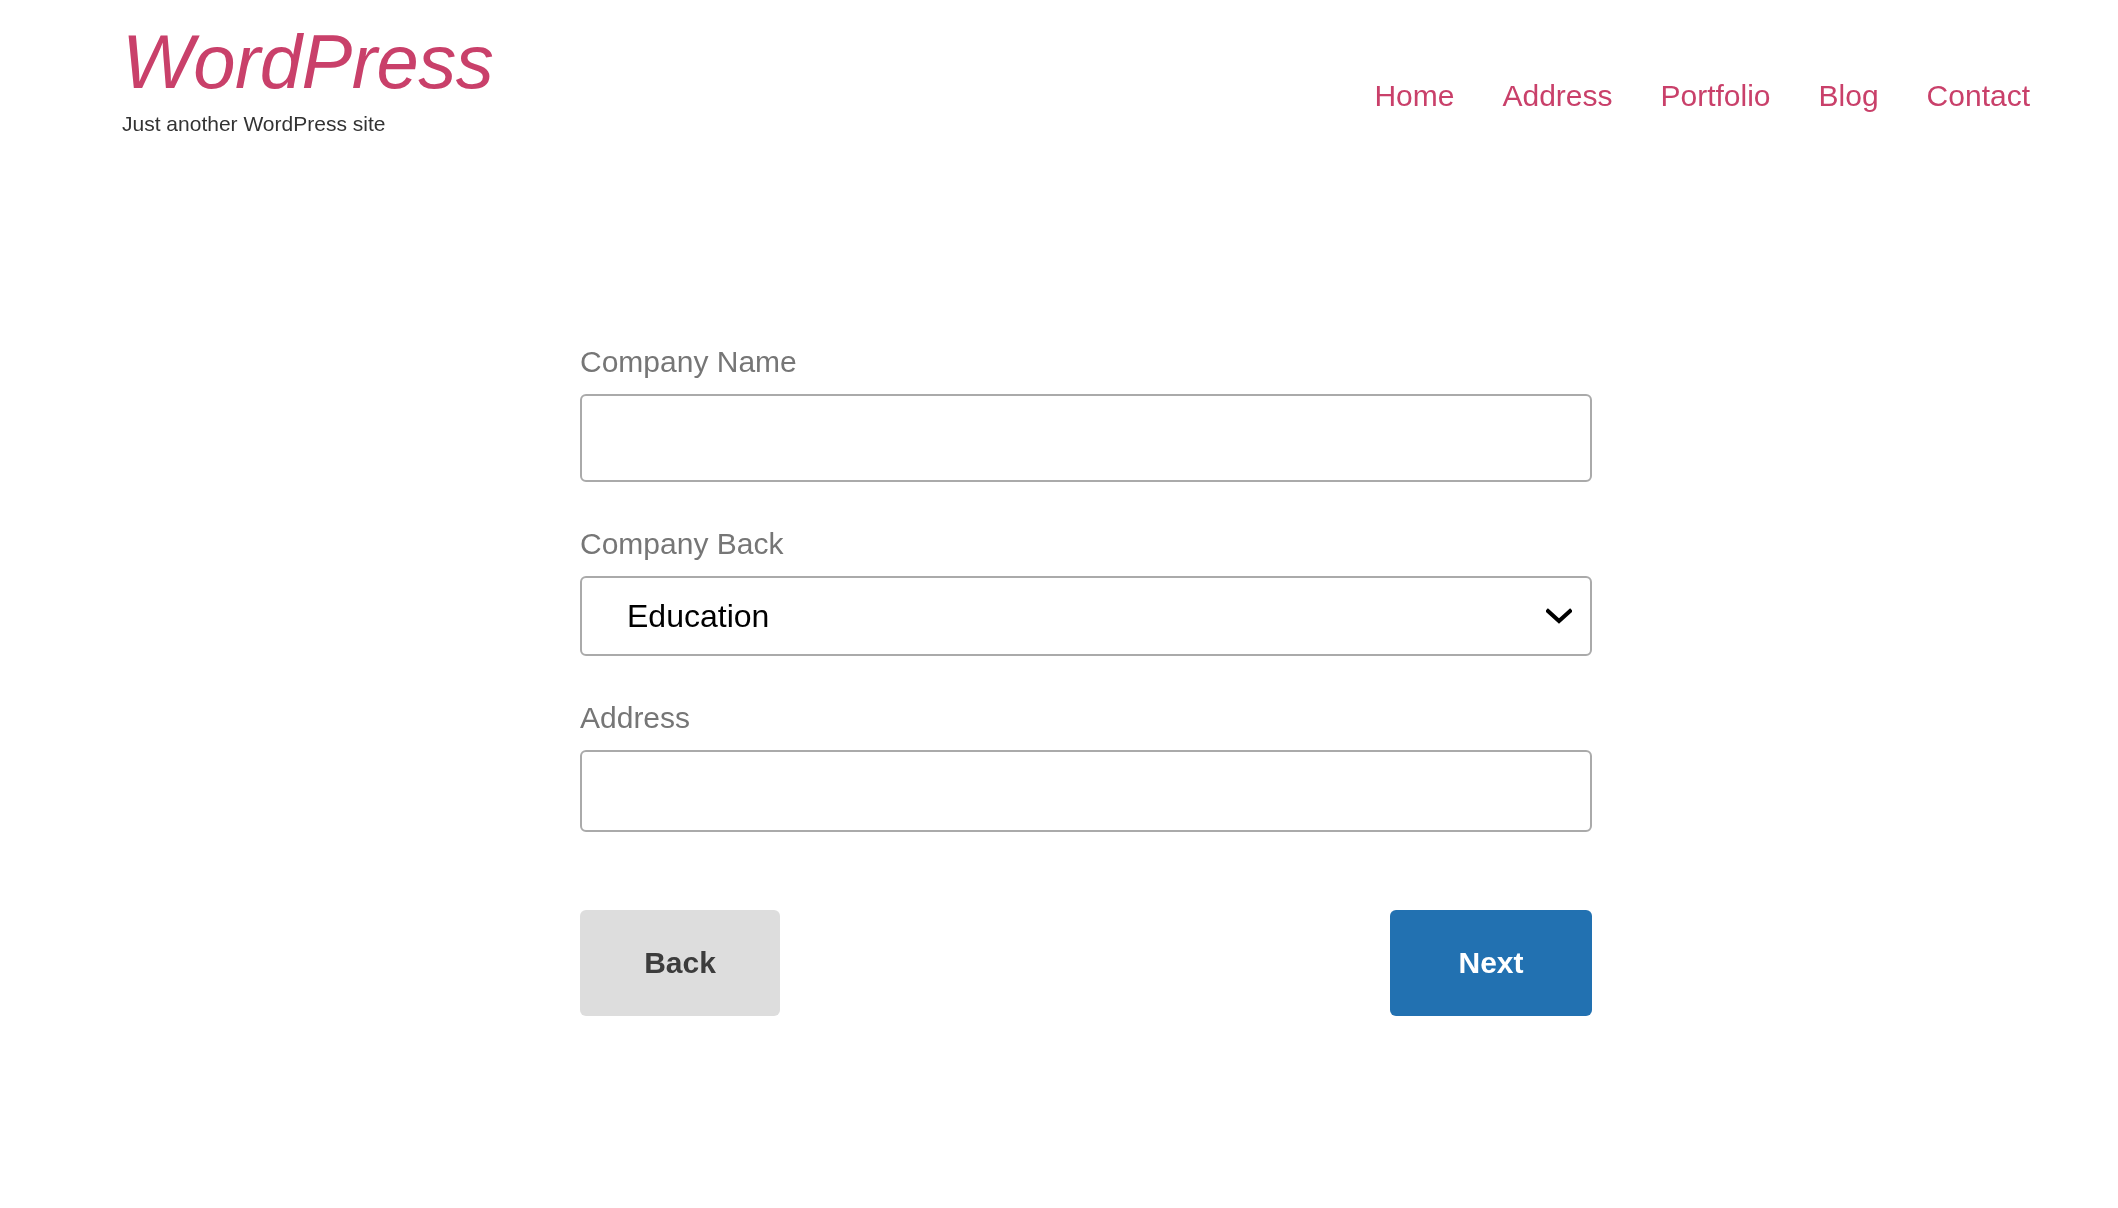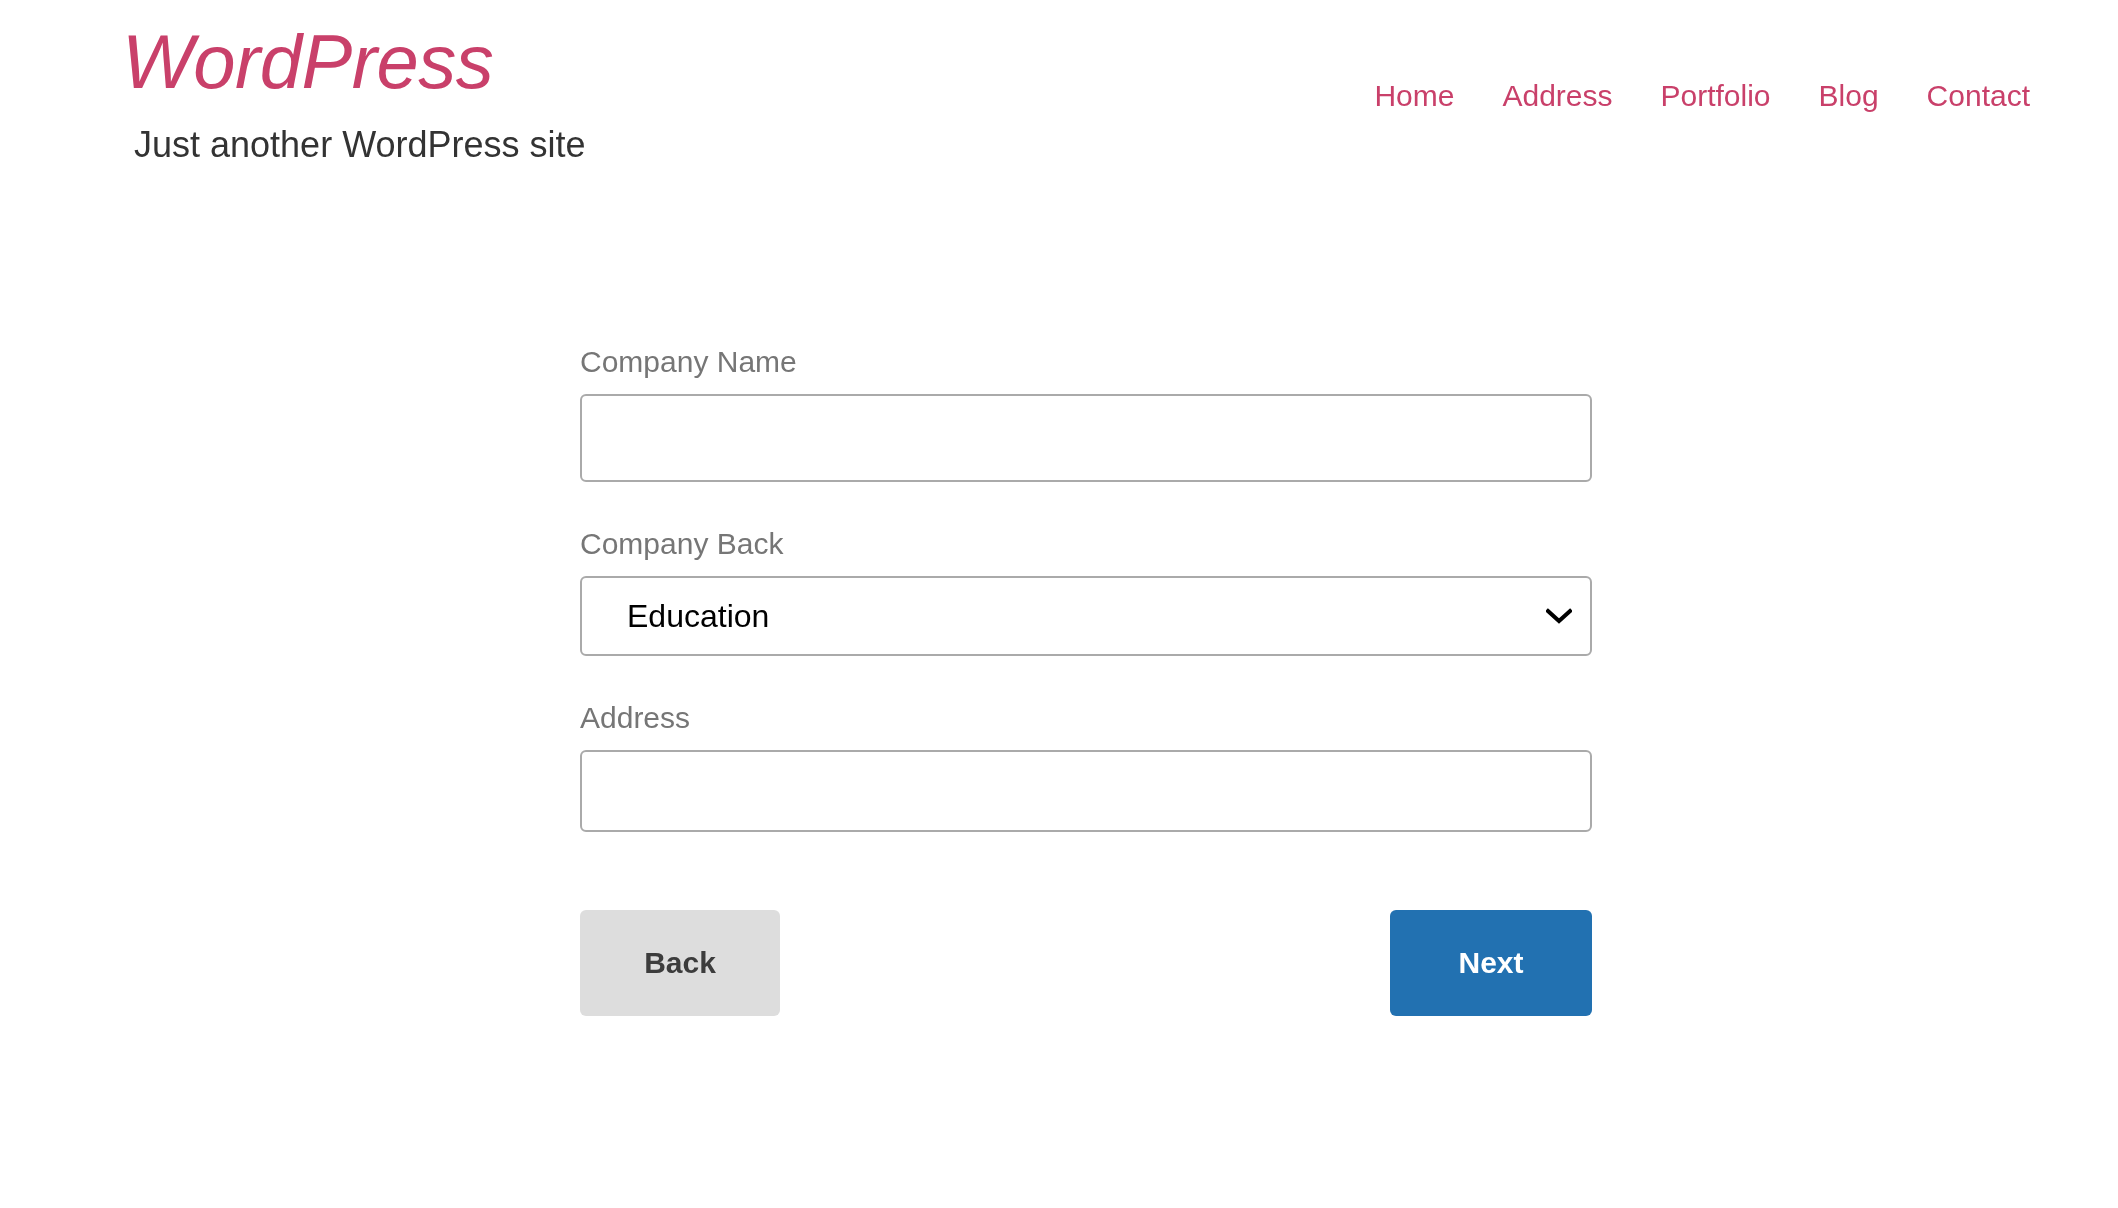--- a/index.html
+++ b/index.html
@@ -35,23 +35,23 @@
     margin: 0;
     font-size: 76px;
     font-weight: 400;
     line-height: 1.04;
     letter-spacing: -0.5px;
     color: #c9406a;
     white-space: nowrap;
     font-style: italic;
   }
   .site-tagline {
-    margin: 12px;
+    margin: 0;
     padding-top: 10px;
-    font-size: 36px;
+    font-size: 21px;
     font-weight: 400;
     line-height: 1.2;
     color: #333333;
     white-space: nowrap;
   }
 
   .main-nav {
     position: absolute;
     right: 88px;
     top: 79px;

